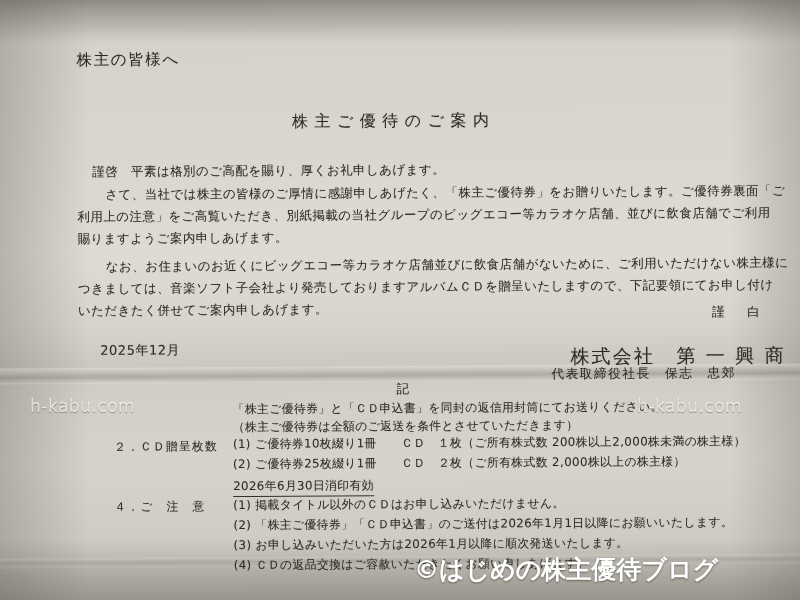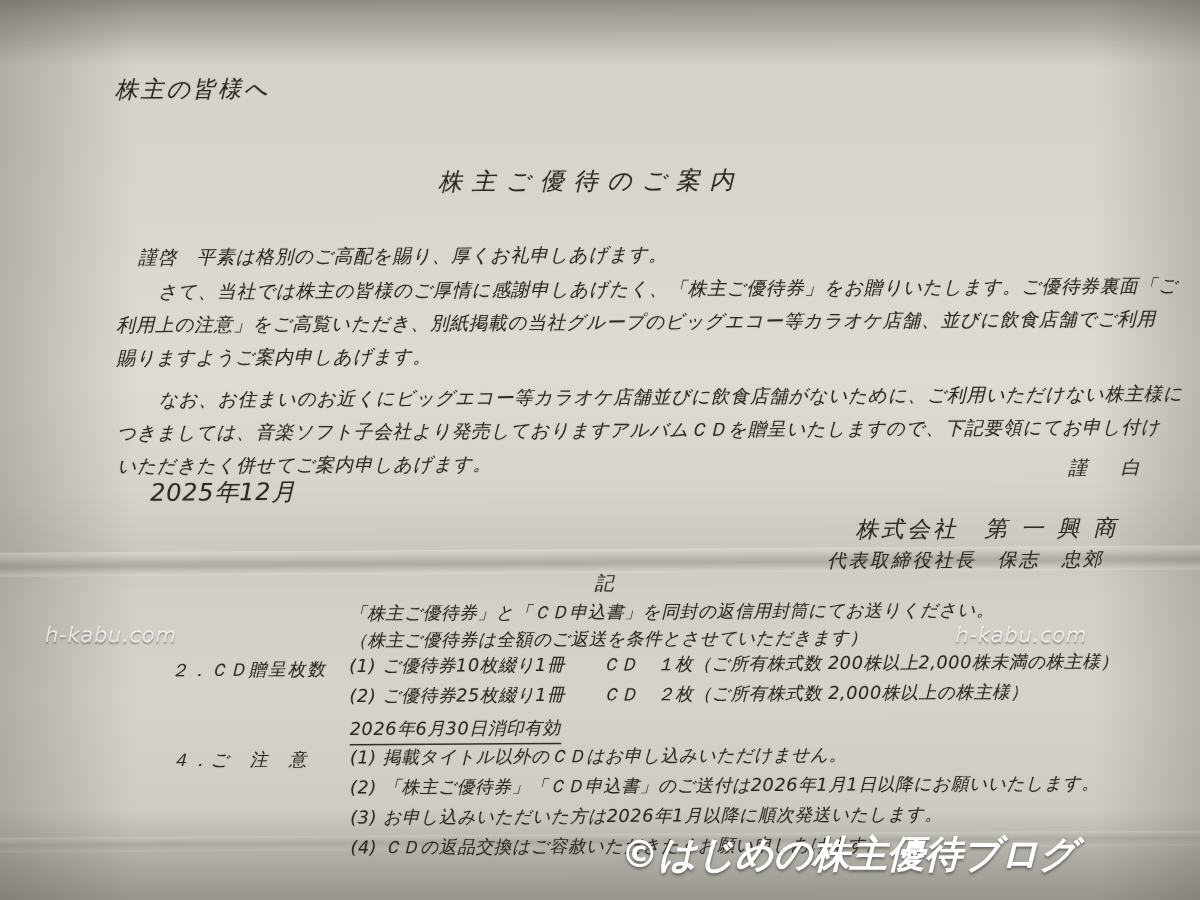--- a/index.html
+++ b/index.html
@@ -11,21 +11,20 @@
     height: 600px;
     overflow: hidden;
     background: #6e6e6c;
     font-family: "DejaVu Sans", sans-serif;
   }
   #page {
     position: relative;
     width: 800px;
     height: 600px;
     overflow: hidden;
-    font-style: italic;
   }
   
   .paper {
     position: absolute;
     left: -10px;
     top: -6px;
     width: 830px;
     height: 615px;
     background:
       linear-gradient(to bottom,
@@ -124,22 +123,22 @@
   }
   .p1a { left: 93px; top: 161px; }
   .p2a { left: 93px; top: 184px; }
   .p2b { left: 78px; top: 206px; }
   .p2c { left: 78px; top: 228px; }
   .p3a { left: 93px; top: 256px; }
   .p3b { left: 78px; top: 278px; }
   .p3c { left: 78px; top: 300px; }
 
   .keihaku { left: 672px; top: 306px; font-size: 12.6px; letter-spacing: 5px; margin-left: 40px; }
-  .date { left: 100px; top: 317px; font-size: 16px; letter-spacing: 0.5px; }
-  .company { left: 570px; top: 345px; font-size: 15px; letter-spacing: 2.2px; }
+  .date { left: 100px; top: 340px; font-size: 13px; letter-spacing: 0.5px; }
+  .company { left: 570px; top: 345px; font-size: 19px; letter-spacing: 2.2px; }
   .ceo { left: 551px; top: 367px; font-size: 12.6px; letter-spacing: 1.6px; }
   .ki { left: 396px; top: 381px; font-size: 12.6px; letter-spacing: 1px; }
 
   .item-no { font-size: 11.8px; letter-spacing: 1.2px; }
   .item-txt { font-size: 11.8px; letter-spacing: 0.4px; }
   .n1 { left: 113px; top: 402px; }
   .n1t { left: 232px; top: 401px; }
   .n1s { left: 232px; top: 419px; }
   .n2 { left: 113px; top: 438px; }
   .n2a { left: 232px; top: 436px; }
@@ -153,23 +152,23 @@
   .n4d { left: 232px; top: 557px; }
 
   .underline {
     border-bottom: 1.2px solid #33302b;
     padding-bottom: 1px;
   }
 
   
   .wm-small {
     position: absolute;
-    top: 416px;
-    font-family: "DejaVu Sans", sans-serif;
-    font-size: 14px;
+    top: 396px;
+    font-family: "DejaVu Sans", sans-serif;
+    font-size: 17px;
     color: rgba(255,255,255,0.72);
     text-shadow: 0 1px 1px rgba(90,88,82,0.55);
     letter-spacing: 0.5px;
     white-space: nowrap;
   }
   .wm-left { left: 30px; }
   .wm-right { left: 637px; }
   .wm-big {
     position: absolute;
     left: 414px;

